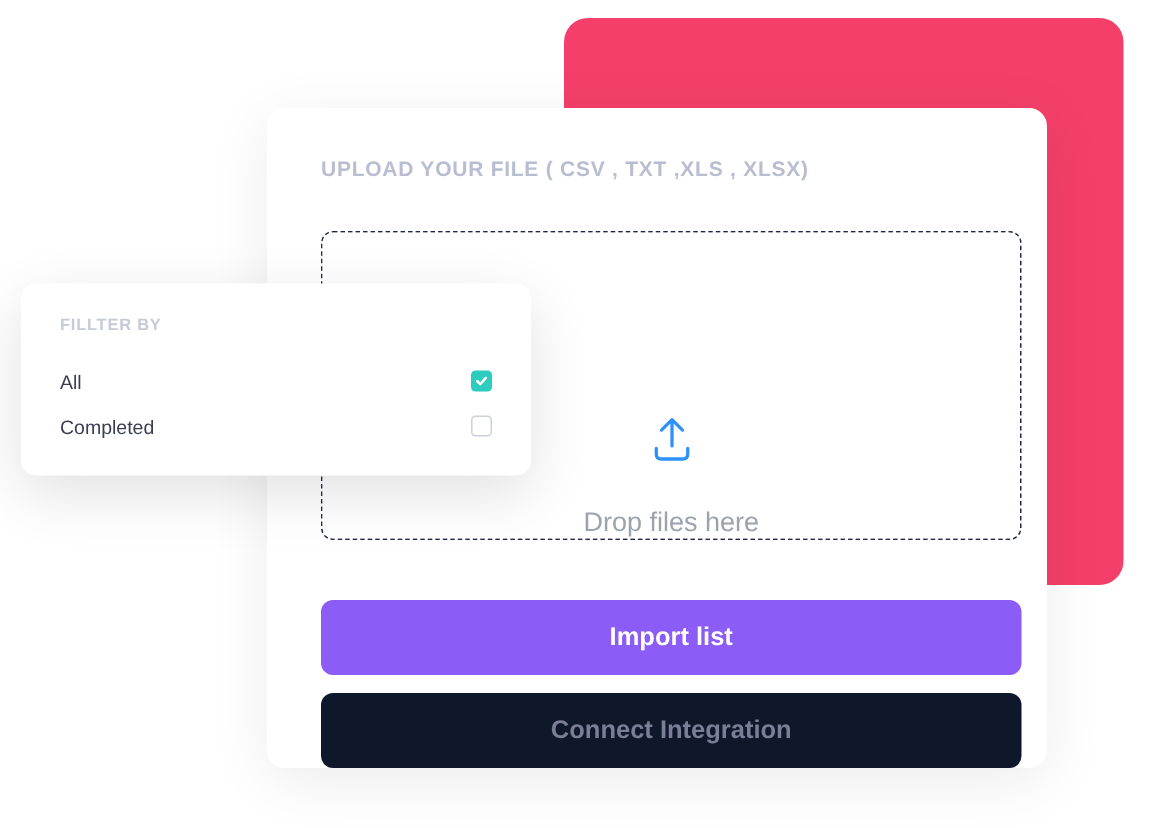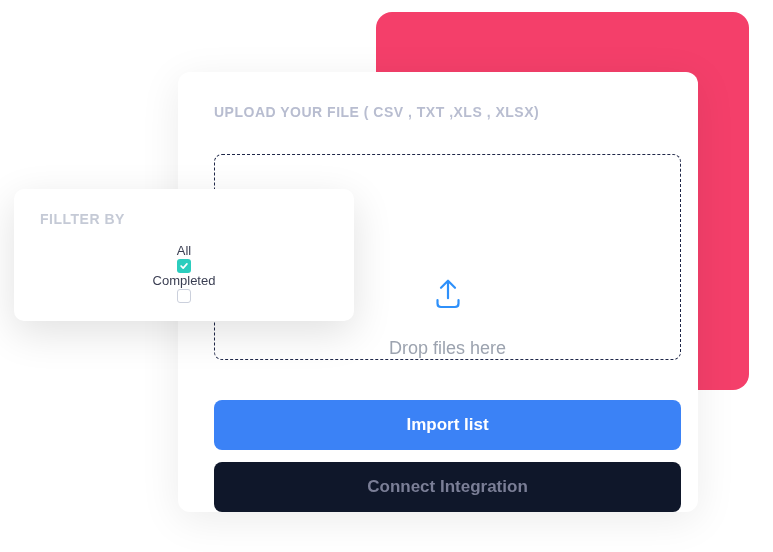--- a/index.html
+++ b/index.html
@@ -64,51 +64,50 @@
       border: none;
       border-radius: 8px;
       font-size: 17px;
       font-weight: 700;
       cursor: pointer;
       display: flex;
       align-items: center;
       justify-content: center;
     }
     .btn-primary {
-      background: #3b82f6;
+      background: #8b5cf6;
       color: #fff;
       margin-bottom: 12px;
     }
     .btn-secondary {
       background: #0f172a;
       color: #7A7E96;
     }
     .filter-card {
       position: absolute;
       top: 189px;
       left: 14px;
       width: 340px;
       background: #fff;
       border-radius: 10px;
       box-shadow: 0 12px 40px rgba(0,0,0,0.12);
       padding: 22px 26px 18px 26px;
     }
     .filter-heading {
-      font-size: 14px;
+      font-size: 11px;
       font-weight: 700;
       letter-spacing: 0.5px;
       color: #C5CAD6;
       margin-bottom: 16px;
     }
     .filter-row {
       display: flex;
       align-items: center;
       justify-content: space-between;
       height: 30px;
-      flex-direction: column;
     }
     .filter-label {
       font-size: 13px;
       color: #3A3E52;
     }
     .checkbox {
       width: 14px;
       height: 14px;
       border-radius: 3px;
       display: flex;

